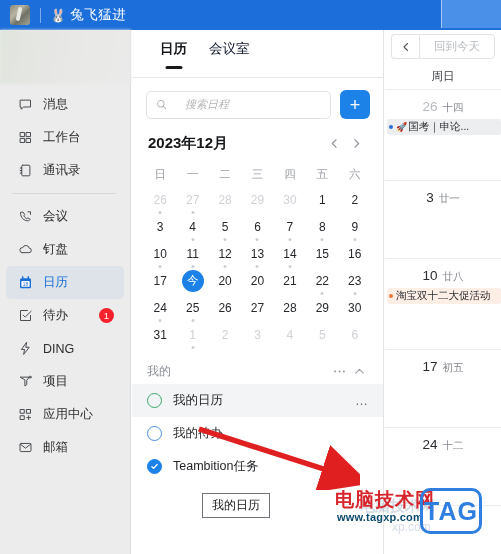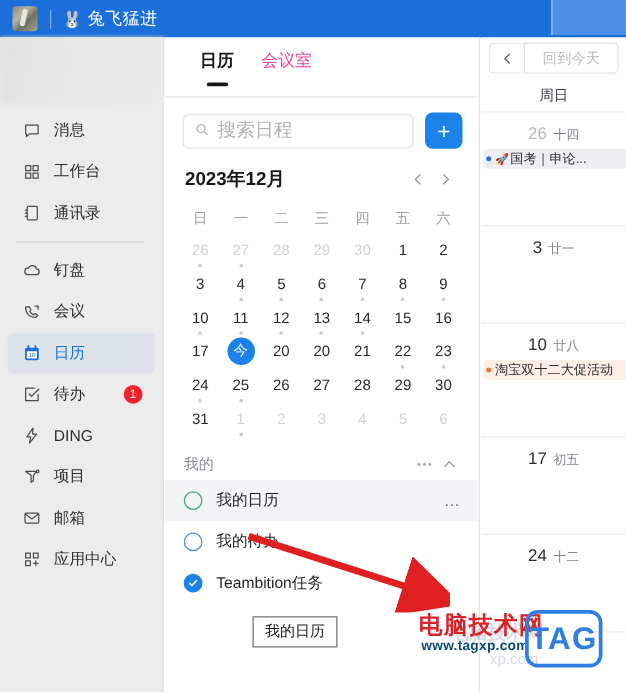--- a/index.html
+++ b/index.html
@@ -60,34 +60,34 @@
     display: flex; align-items: center; justify-content: center; padding: 0 4px;
   }
   .sb-sep { height: 1px; background: #d8d8d8; margin: 6px 14px 6px 12px; }
 
   
   .midpanel {
     position: absolute; left: 132px; top: 30px; width: 252px; height: 524px;
     background: #fff; border-right: 1px solid #e4e4e4;
   }
   .tabs { display: flex; height: 40px; align-items: center; padding-left: 28px; gap: 22px; }
-  .tab { font-size: 13.5px; color: #ec4899; position: relative; cursor: pointer; padding-bottom: 2px; }
+  .tab { font-size: 13.5px; color: #0f172a; position: relative; cursor: pointer; padding-bottom: 2px; }
   .tab.active { color: #16181c; font-weight: 700; }
   .tab.active::after {
     content: ""; position: absolute; left: 50%; transform: translateX(-50%);
     bottom: -9px; width: 17px; height: 3px; background: #1a1a1a; border-radius: 2px;
   }
   .tabs-underline { height: 1px; background: #e8e8e8; margin-top: 7px; }
 
   .searchrow { display: flex; align-items: center; padding: 12px 13px 0 14px; gap: 9px; }
   .searchbox {
     flex: 1; height: 28px; border: 1px solid #e2e2e2; border-radius: 5px;
     display: flex; align-items: center; padding: 0 9px; background: #fff;
   }
-  .search-ph { font-size: 15px; color: #b4b4b4; margin-left: 7px; }
+  .search-ph { font-size: 11px; color: #b4b4b4; margin-left: 18px; font-style: italic; }
   .addbtn {
     width: 30px; height: 29px; background: #1c82e8; border-radius: 6px;
     display: flex; align-items: center; justify-content: center; cursor: pointer; flex: none;
   }
   .addbtn span { color: #fff; font-size: 18px; line-height: 16px; font-weight: 300; }
 
   .monthrow { display: flex; align-items: center; padding: 13px 16px 6px 16px; }
   .monthlabel { font-size: 15px; color: #17181a; flex: 1; font-weight: bold; }
   .navbtn { width: 22px; height: 22px; display: flex; align-items: center; justify-content: center; cursor: pointer; color: #8d9099; }
 
@@ -234,33 +234,33 @@
               <rect x="6" y="3.5" width="13" height="17" rx="1.5"></rect>
               <path d="M6 8H3.5M6 12H3.5M6 16H3.5"></path>
             </svg>
           </span>
           <span class="sb-label">通讯录</span>
         </div>
         <div class="sb-sep"></div>
         <div class="sb-item">
           <span class="sb-ico" style="color: rgb(74, 77, 82);">
             <svg width="15" height="15" viewBox="0 0 24 24" fill="none" stroke="currentColor" stroke-width="1.6" stroke-linecap="round" stroke-linejoin="round">
-              <path d="M6.5 17h11a3.6 3.6 0 0 0 .4-7.2A5.4 5.4 0 0 0 7.6 9 3.9 3.9 0 0 0 6.5 17z"></path>
-            </svg>
-          </span>
-          <span class="sb-label">钉盘</span>
-        </div>
-        <div class="sb-item">
-          <span class="sb-ico" style="color: rgb(74, 77, 82);">
-            <svg width="15" height="15" viewBox="0 0 24 24" fill="none" stroke="currentColor" stroke-width="1.6" stroke-linecap="round" stroke-linejoin="round">
               <path d="M4 6c0 8 5 13 13 13l2.5-2.5-3.6-2.4-2 1.6c-1.8-1.1-3.6-2.9-4.7-4.7l1.6-2L8.4 5.4z"></path>
               <path d="M16 4.5h4v4"></path>
             </svg>
           </span>
           <span class="sb-label">会议</span>
+        </div>
+        <div class="sb-item">
+          <span class="sb-ico" style="color: rgb(74, 77, 82);">
+            <svg width="15" height="15" viewBox="0 0 24 24" fill="none" stroke="currentColor" stroke-width="1.6" stroke-linecap="round" stroke-linejoin="round">
+              <path d="M6.5 17h11a3.6 3.6 0 0 0 .4-7.2A5.4 5.4 0 0 0 7.6 9 3.9 3.9 0 0 0 6.5 17z"></path>
+            </svg>
+          </span>
+          <span class="sb-label">钉盘</span>
         </div>
         <div class="sb-item active">
           <span class="sb-ico" style="color: rgb(26, 111, 212);">
             <svg width="15" height="15" viewBox="0 0 24 24">
               <rect x="3.2" y="5" width="17.6" height="16" rx="2.4" fill="#1a6fd4"></rect>
               <path d="M7.5 2.8v3.4M16.5 2.8v3.4" stroke="#1a6fd4" stroke-width="2.2" stroke-linecap="round"></path>
               <rect x="5.4" y="9.6" width="13.2" height="9.2" rx="1" fill="#ffffff"></rect>
               <text x="12" y="17.1" font-size="7.6" font-family="Liberation Sans, sans-serif" fill="#1a6fd4" text-anchor="middle">18</text>
             </svg>
           </span>
@@ -289,36 +289,36 @@
             <svg width="15" height="15" viewBox="0 0 24 24" fill="none" stroke="currentColor" stroke-width="1.6" stroke-linecap="round" stroke-linejoin="round">
               <path d="M4 5h14l-4 5v7l-3 2v-9z"></path>
               <circle cx="19.4" cy="5" r="1.6"></circle>
             </svg>
           </span>
           <span class="sb-label">项目</span>
         </div>
         <div class="sb-item">
           <span class="sb-ico" style="color: rgb(74, 77, 82);">
             <svg width="15" height="15" viewBox="0 0 24 24" fill="none" stroke="currentColor" stroke-width="1.6" stroke-linecap="round" stroke-linejoin="round">
-              <rect x="3.2" y="5.5" width="17.6" height="13" rx="1.8"></rect>
-              <path d="M3.6 6.6L12 13l8.4-6.4"></path>
-            </svg>
-          </span>
-          <span class="sb-label">邮箱</span>
-        </div>
-        <div class="sb-item">
-          <span class="sb-ico" style="color: rgb(74, 77, 82);">
-            <svg width="15" height="15" viewBox="0 0 24 24" fill="none" stroke="currentColor" stroke-width="1.6" stroke-linecap="round" stroke-linejoin="round">
               <rect x="4" y="4" width="6" height="6"></rect>
               <rect x="14" y="4" width="6" height="6"></rect>
               <rect x="4" y="14" width="6" height="6"></rect>
               <path d="M17 14v6M14 17h6"></path>
             </svg>
           </span>
           <span class="sb-label">应用中心</span>
+        </div>
+        <div class="sb-item">
+          <span class="sb-ico" style="color: rgb(74, 77, 82);">
+            <svg width="15" height="15" viewBox="0 0 24 24" fill="none" stroke="currentColor" stroke-width="1.6" stroke-linecap="round" stroke-linejoin="round">
+              <rect x="3.2" y="5.5" width="17.6" height="13" rx="1.8"></rect>
+              <path d="M3.6 6.6L12 13l8.4-6.4"></path>
+            </svg>
+          </span>
+          <span class="sb-label">邮箱</span>
         </div>
       </div>
   </div>
 
   <div class="midpanel">
 
     <div class="tabs" id="tabs">
         <div class="tab active">日历</div>
         <div class="tab">会议室</div>
       </div>

